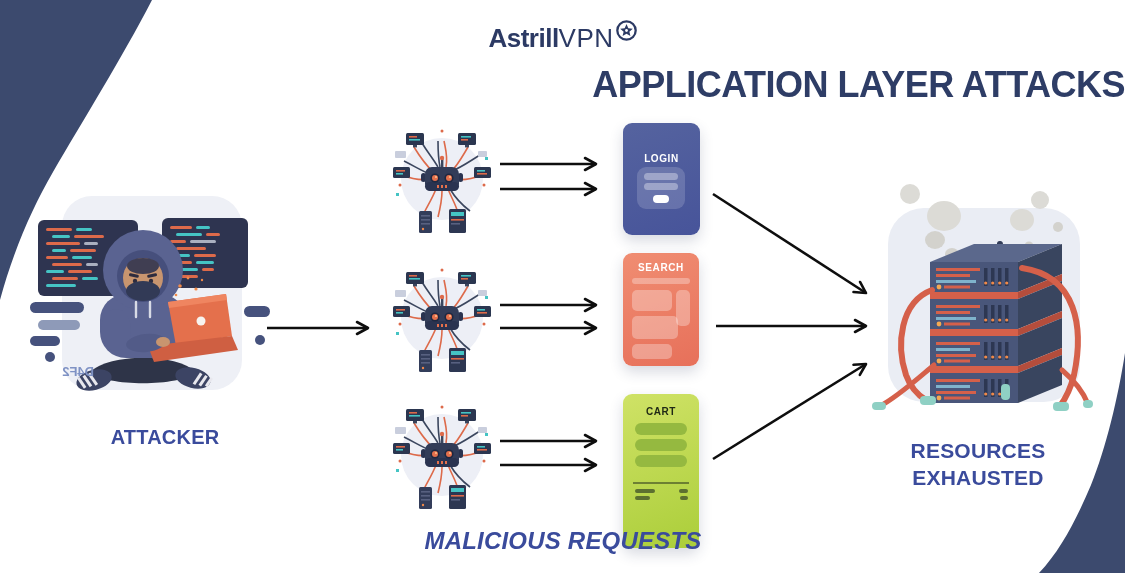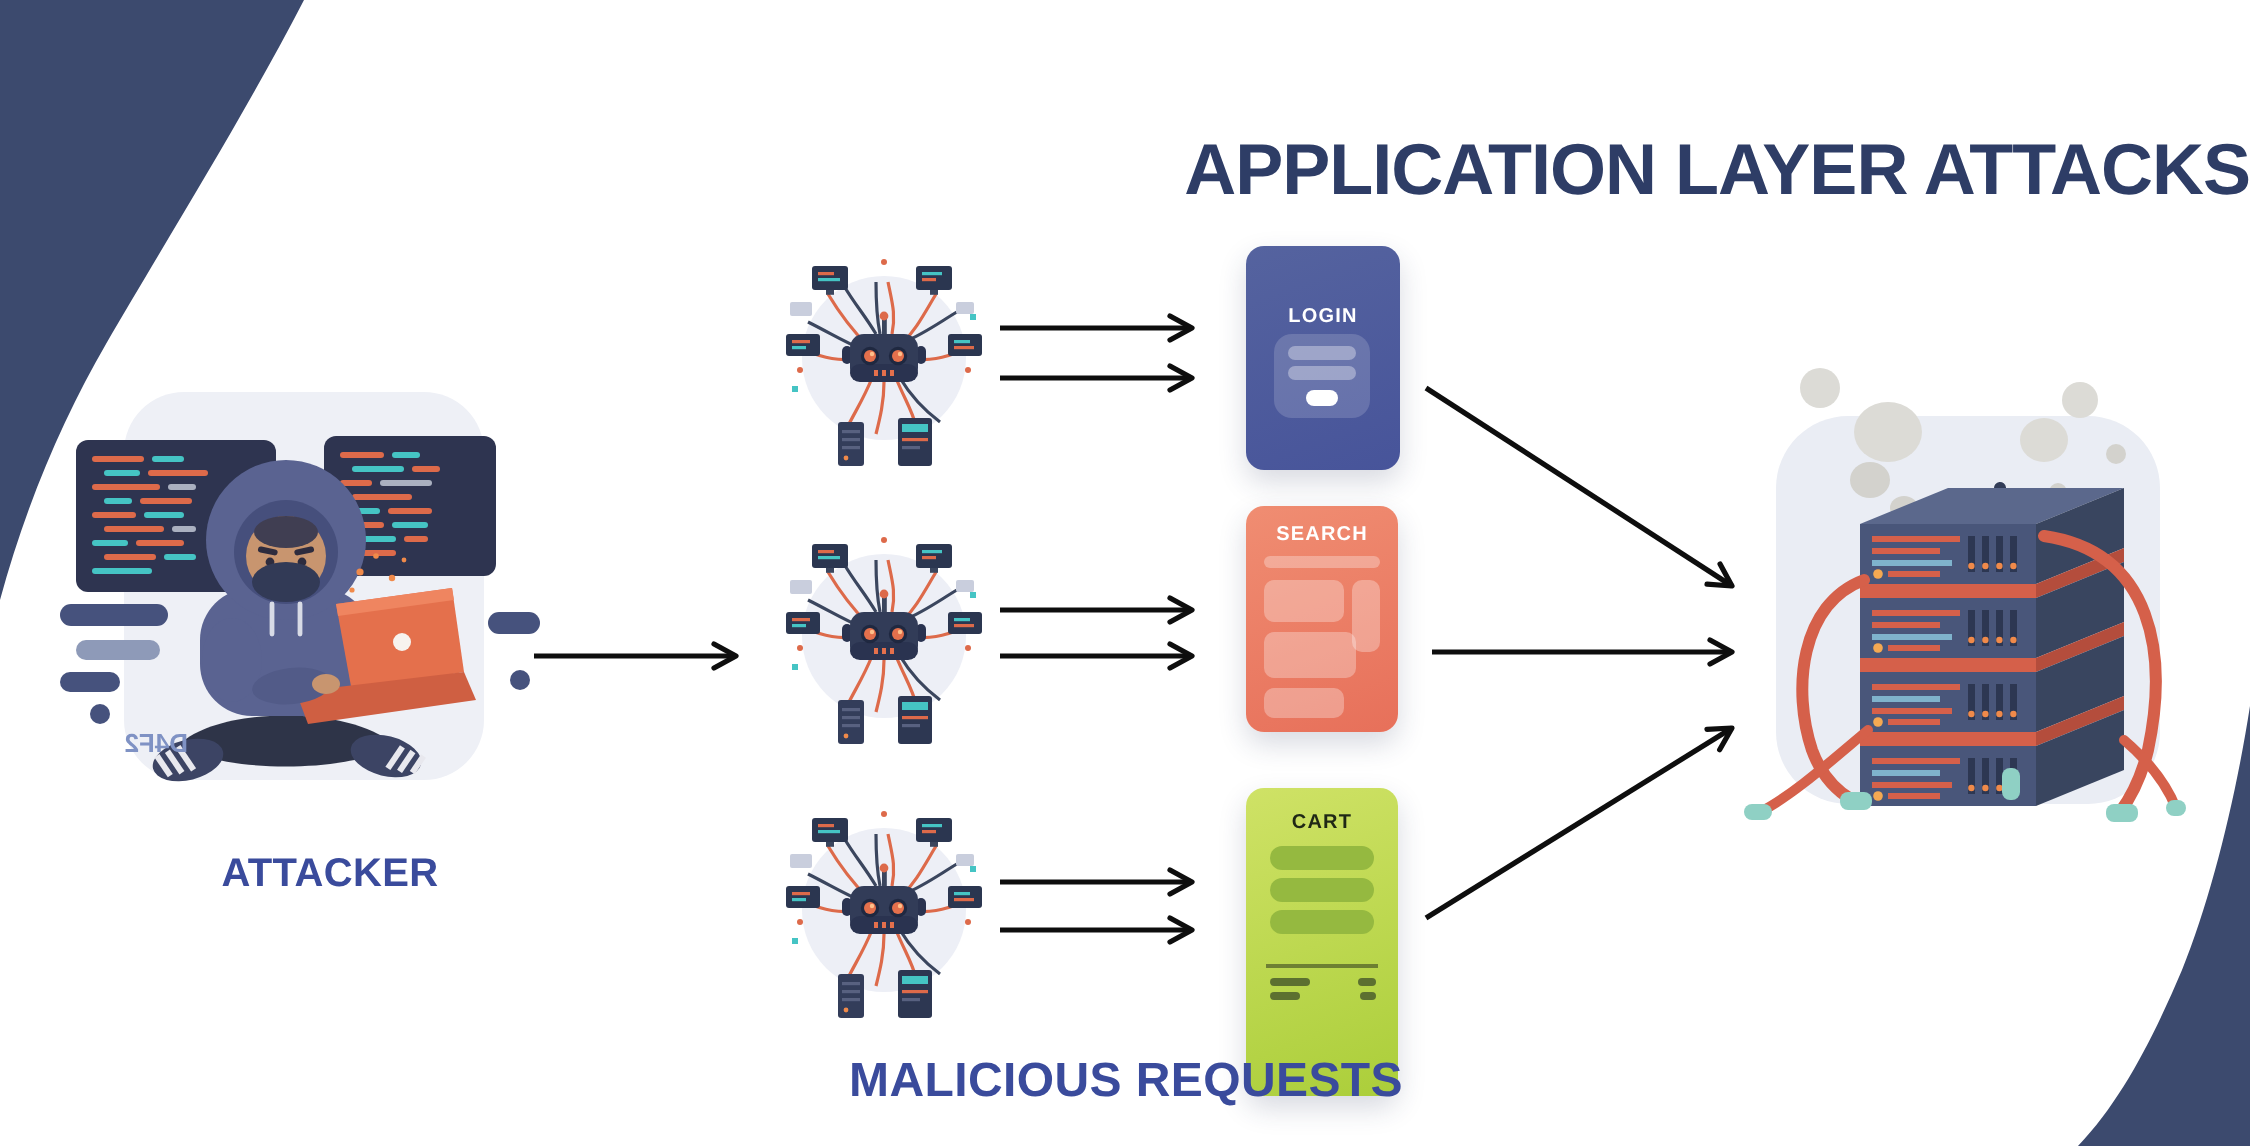--- a/index.html
+++ b/index.html
@@ -7,21 +7,21 @@
           font-family:"Liberation Sans",sans-serif;}
   .abs{position:absolute;}
   .logo-row{top:20px;left:0;width:1125px;text-align:center;white-space:nowrap;}
   .logo-bold{font-size:26px;font-weight:800;color:#2c3a64;letter-spacing:-0.5px;}
   .logo-light{font-size:26px;font-weight:300;color:#2c3a64;letter-spacing:0.5px;}
   .logo-mark{display:inline-block;vertical-align:6px;margin-left:2px;}
   .page-title{top:64px;left:0;width:1125px;text-align:right;font-size:36px;font-weight:800;
               color:#2e3d66;letter-spacing:-0.5px;}
   .blue-label{color:#3a4b9c;font-weight:800;text-align:center;letter-spacing:0.2px;}
   .attacker-label{top:426px;left:65px;width:200px;font-size:20px;}
-  .malicious-label{top:527px;left:413px;width:300px;font-size:24px;}
+  .malicious-label{top:527px;left:413px;width:300px;font-size:24px;font-style:italic;}
   .resources-label{top:437px;left:878px;width:200px;font-size:21px;line-height:1.3;}
   
   .screen-card{border-radius:9px;box-shadow:0 6px 14px rgba(40,50,90,0.18);}
   .card-login{left:623px;top:123px;width:77px;height:112px;background:linear-gradient(160deg,#55639f,#47549a);}
   .card-search{left:623px;top:253px;width:76px;height:113px;background:linear-gradient(160deg,#f08d72,#e7705a);}
   .card-cart{left:623px;top:394px;width:76px;height:154px;background:linear-gradient(160deg,#cfe266,#abce3a);}
   .card-title{position:absolute;left:0;width:100%;text-align:center;font-size:10px;font-weight:800;
               letter-spacing:0.6px;}
   .card-title.white{color:#ffffff;}
   .card-title.dark{color:#1f2815;}
@@ -39,20 +39,27 @@
 
 <div class="canvas">
 
   <svg class="abs" style="left:0;top:0" width="170" height="310" viewBox="0 0 170 310">
     <path d="M0,0 L152,0 C122,58 82,122 53,172 C32,208 13,252 0,300 Z" fill="#3c4a6e"></path>
   </svg>
   <svg class="abs" style="left:1005px;top:353px" width="120" height="220" viewBox="0 0 120 220">
     <path d="M120,0 C113,45 101,95 86,132 C72,165 56,197 34,220 L120,220 Z" fill="#3c4a6e"></path>
   </svg>
 
+  <div class="abs logo-row">
+    <span class="logo-bold">Astrill</span><span class="logo-light">VPN</span><span class="logo-mark"><svg width="21" height="21" viewBox="0 0 24 24">
+          <circle cx="12" cy="12" r="10.5" fill="#ffffff" stroke="#2c3a64" stroke-width="2.6"></circle>
+          <path d="M12 4.6 L14.1 9.4 L19.2 9.9 L15.3 13.3 L16.5 18.3 L12 15.6 L7.5 18.3 L8.7 13.3 L4.8 9.9 L9.9 9.4 Z" fill="#2c3a64"></path>
+          <circle cx="12" cy="12" r="1.6" fill="#ffffff"></circle>
+        </svg></span>
+  </div>
 
   <div class="abs page-title">APPLICATION LAYER ATTACKS</div>
 
   <svg class="abs" style="left:30px;top:190px" width="240" height="235" viewBox="0 0 240 235">
     <rect x="32" y="6" width="180" height="194" rx="30" fill="#eef0f6"></rect>
 
     <g>
       <rect x="8" y="30" width="100" height="76" rx="6" fill="#2e3450"></rect>
       <g>
         <rect x="16" y="38" width="26" height="3" rx="1.5" fill="#dd6a4a"></rect>
@@ -379,20 +386,24 @@
       <path d="M150,98 C205,106 212,158 202,205 C199,217 194,228 188,236" stroke="#d5604a" stroke-width="6"></path>
       <path d="M62,195 C44,210 24,228 8,236" stroke="#d5604a" stroke-width="5"></path>
       <path d="M190,200 C204,212 212,224 216,234" stroke="#d5604a" stroke-width="5"></path>
       <rect x="48" y="226" width="16" height="9" rx="4" fill="#8fd0c4" stroke="none"></rect>
       <rect x="181" y="232" width="16" height="9" rx="4" fill="#8fd0c4" stroke="none"></rect>
       <rect x="129" y="214" width="9" height="16" rx="4" fill="#8fd0c4" stroke="none"></rect>
       <rect x="0" y="232" width="14" height="8" rx="4" fill="#8fd0c4" stroke="none"></rect>
       <rect x="211" y="230" width="10" height="8" rx="4" fill="#8fd0c4" stroke="none"></rect>
     </g>
   </svg>
+  <div class="abs blue-label resources-label">
+    <div>RESOURCES</div>
+    <div>EXHAUSTED</div>
+  </div>
 
   <svg class="abs" style="left:0;top:0" width="1125" height="573" viewBox="0 0 1125 573">
     <defs>
       <marker id="ah" markerUnits="userSpaceOnUse" markerWidth="18" markerHeight="18" refX="13" refY="8" orient="auto">
         <path d="M2,2 L13,8 L2,14" fill="none" stroke="#0e0e0e" stroke-width="2.6" stroke-linecap="round" stroke-linejoin="round"></path>
       </marker>
     </defs>
     <g stroke="#0e0e0e" stroke-width="2.6" fill="none">
       <path d="M267,328 L368,328" marker-end="url(#ah)"></path>
       <path d="M500,164 L596,164" marker-end="url(#ah)"></path>

